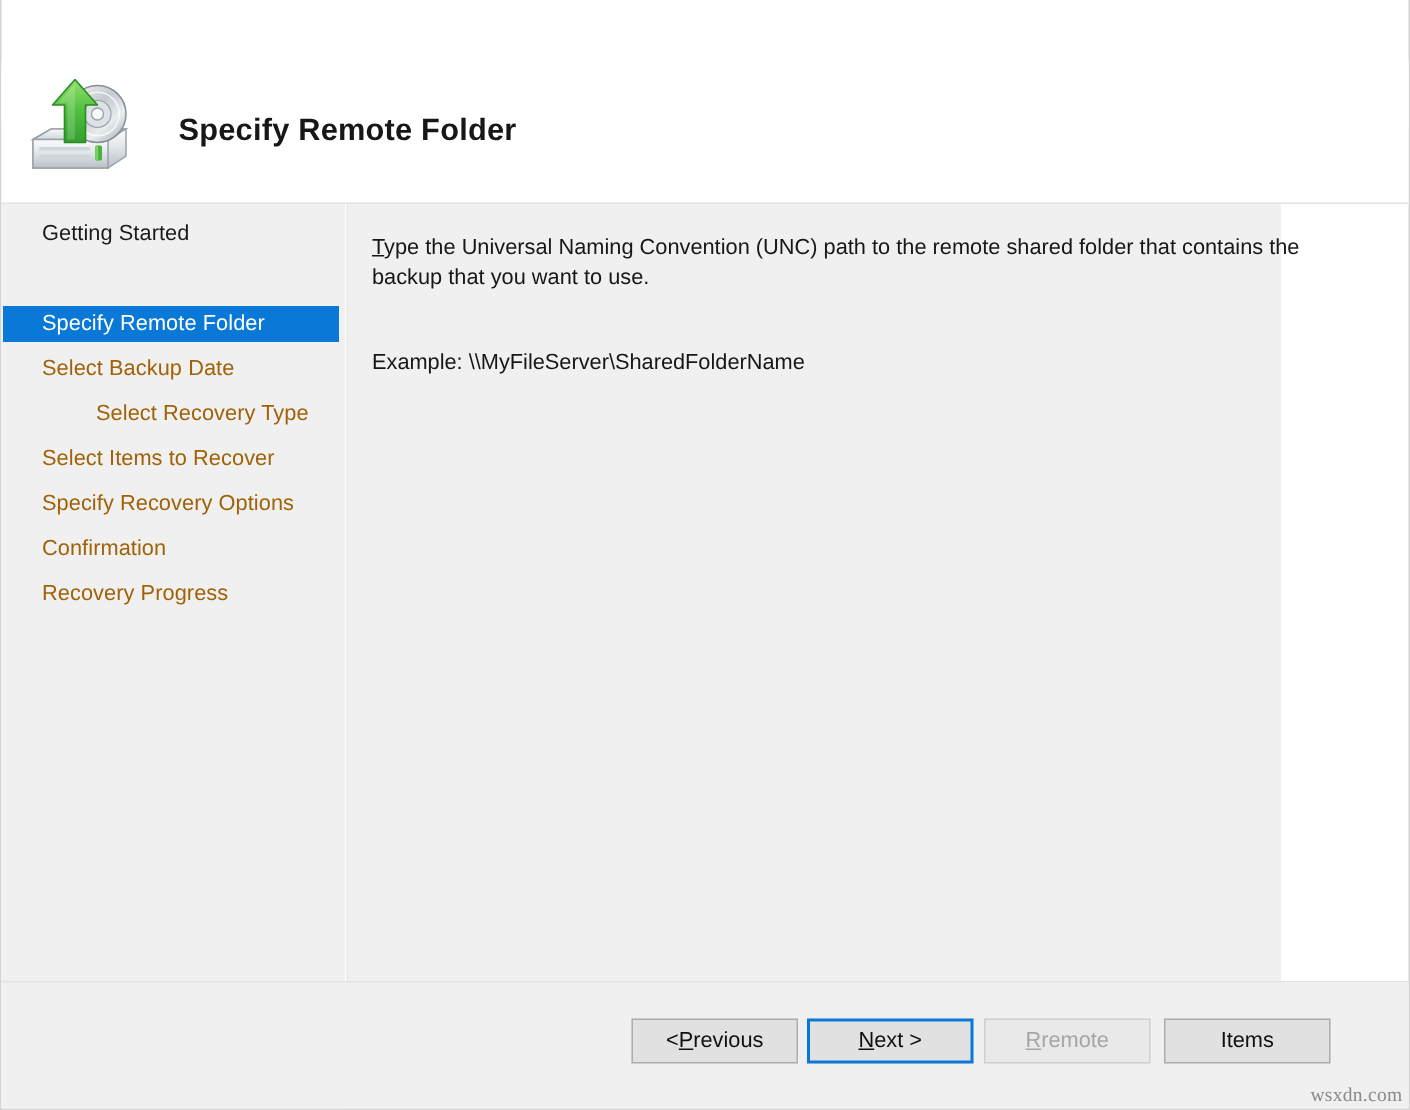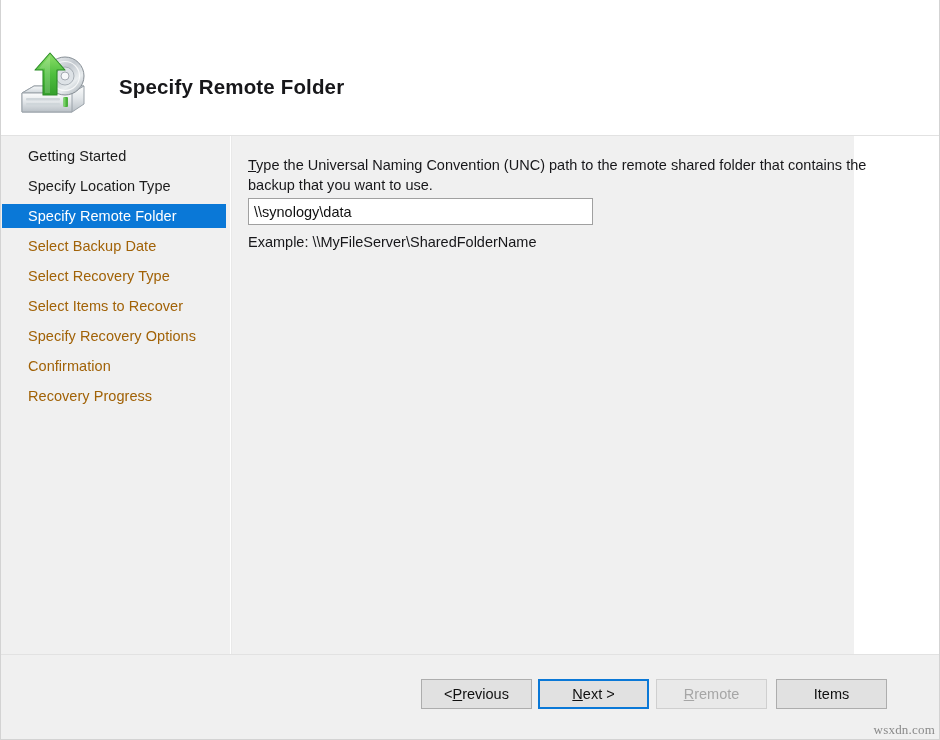--- a/index.html
+++ b/index.html
@@ -322,30 +322,27 @@
   </div>
   <div id="header-divider"></div>
 
   <div id="body-area">
 
     <div id="sidebar">
 
       <div class="nav-item done" style="top:8px;">
         <span class="nav-label">Getting Started</span>
       </div>
-      <div class="nav-item done" style="top:38px;">
-        <span class="nav-label">Specify Location Type</span>
-      </div>
       <div class="nav-item current" style="top:68px;">
         <span class="nav-label">Specify Remote Folder</span>
       </div>
       <div class="nav-item todo" style="top:98px;">
         <span class="nav-label">Select Backup Date</span>
       </div>
-      <div class="nav-item todo" style="top:128px;">
+      <div class="nav-item todo" style="top:128px;padding-left:36px;">
         <span class="nav-label">Select Recovery Type</span>
       </div>
       <div class="nav-item todo" style="top:158px;">
         <span class="nav-label">Select Items to Recover</span>
       </div>
       <div class="nav-item todo" style="top:188px;">
         <span class="nav-label">Specify Recovery Options</span>
       </div>
       <div class="nav-item todo" style="top:218px;">
         <span class="nav-label">Confirmation</span>
@@ -355,21 +352,20 @@
       </div>
     </div>
 
     <div id="sidebar-divider"></div>
     <div id="sidebar-divider2"></div>
 
     <div id="content">
 
       <div id="instruction"><span class="accel">T</span><span>ype the Universal Naming Convention (UNC) path to the remote shared folder that contains the backup that you want to use.</span></div>
 
-      <input id="unc-input" type="text" value="\\synology\data" style="">
 
       <div id="example-text">Example: \\MyFileServer\SharedFolderName</div>
     </div>
   </div>
 
   <div id="footer-divider"></div>
   <div id="footer">
 
     <div class="btn" id="btn-previous">
       <span>&lt; </span>

